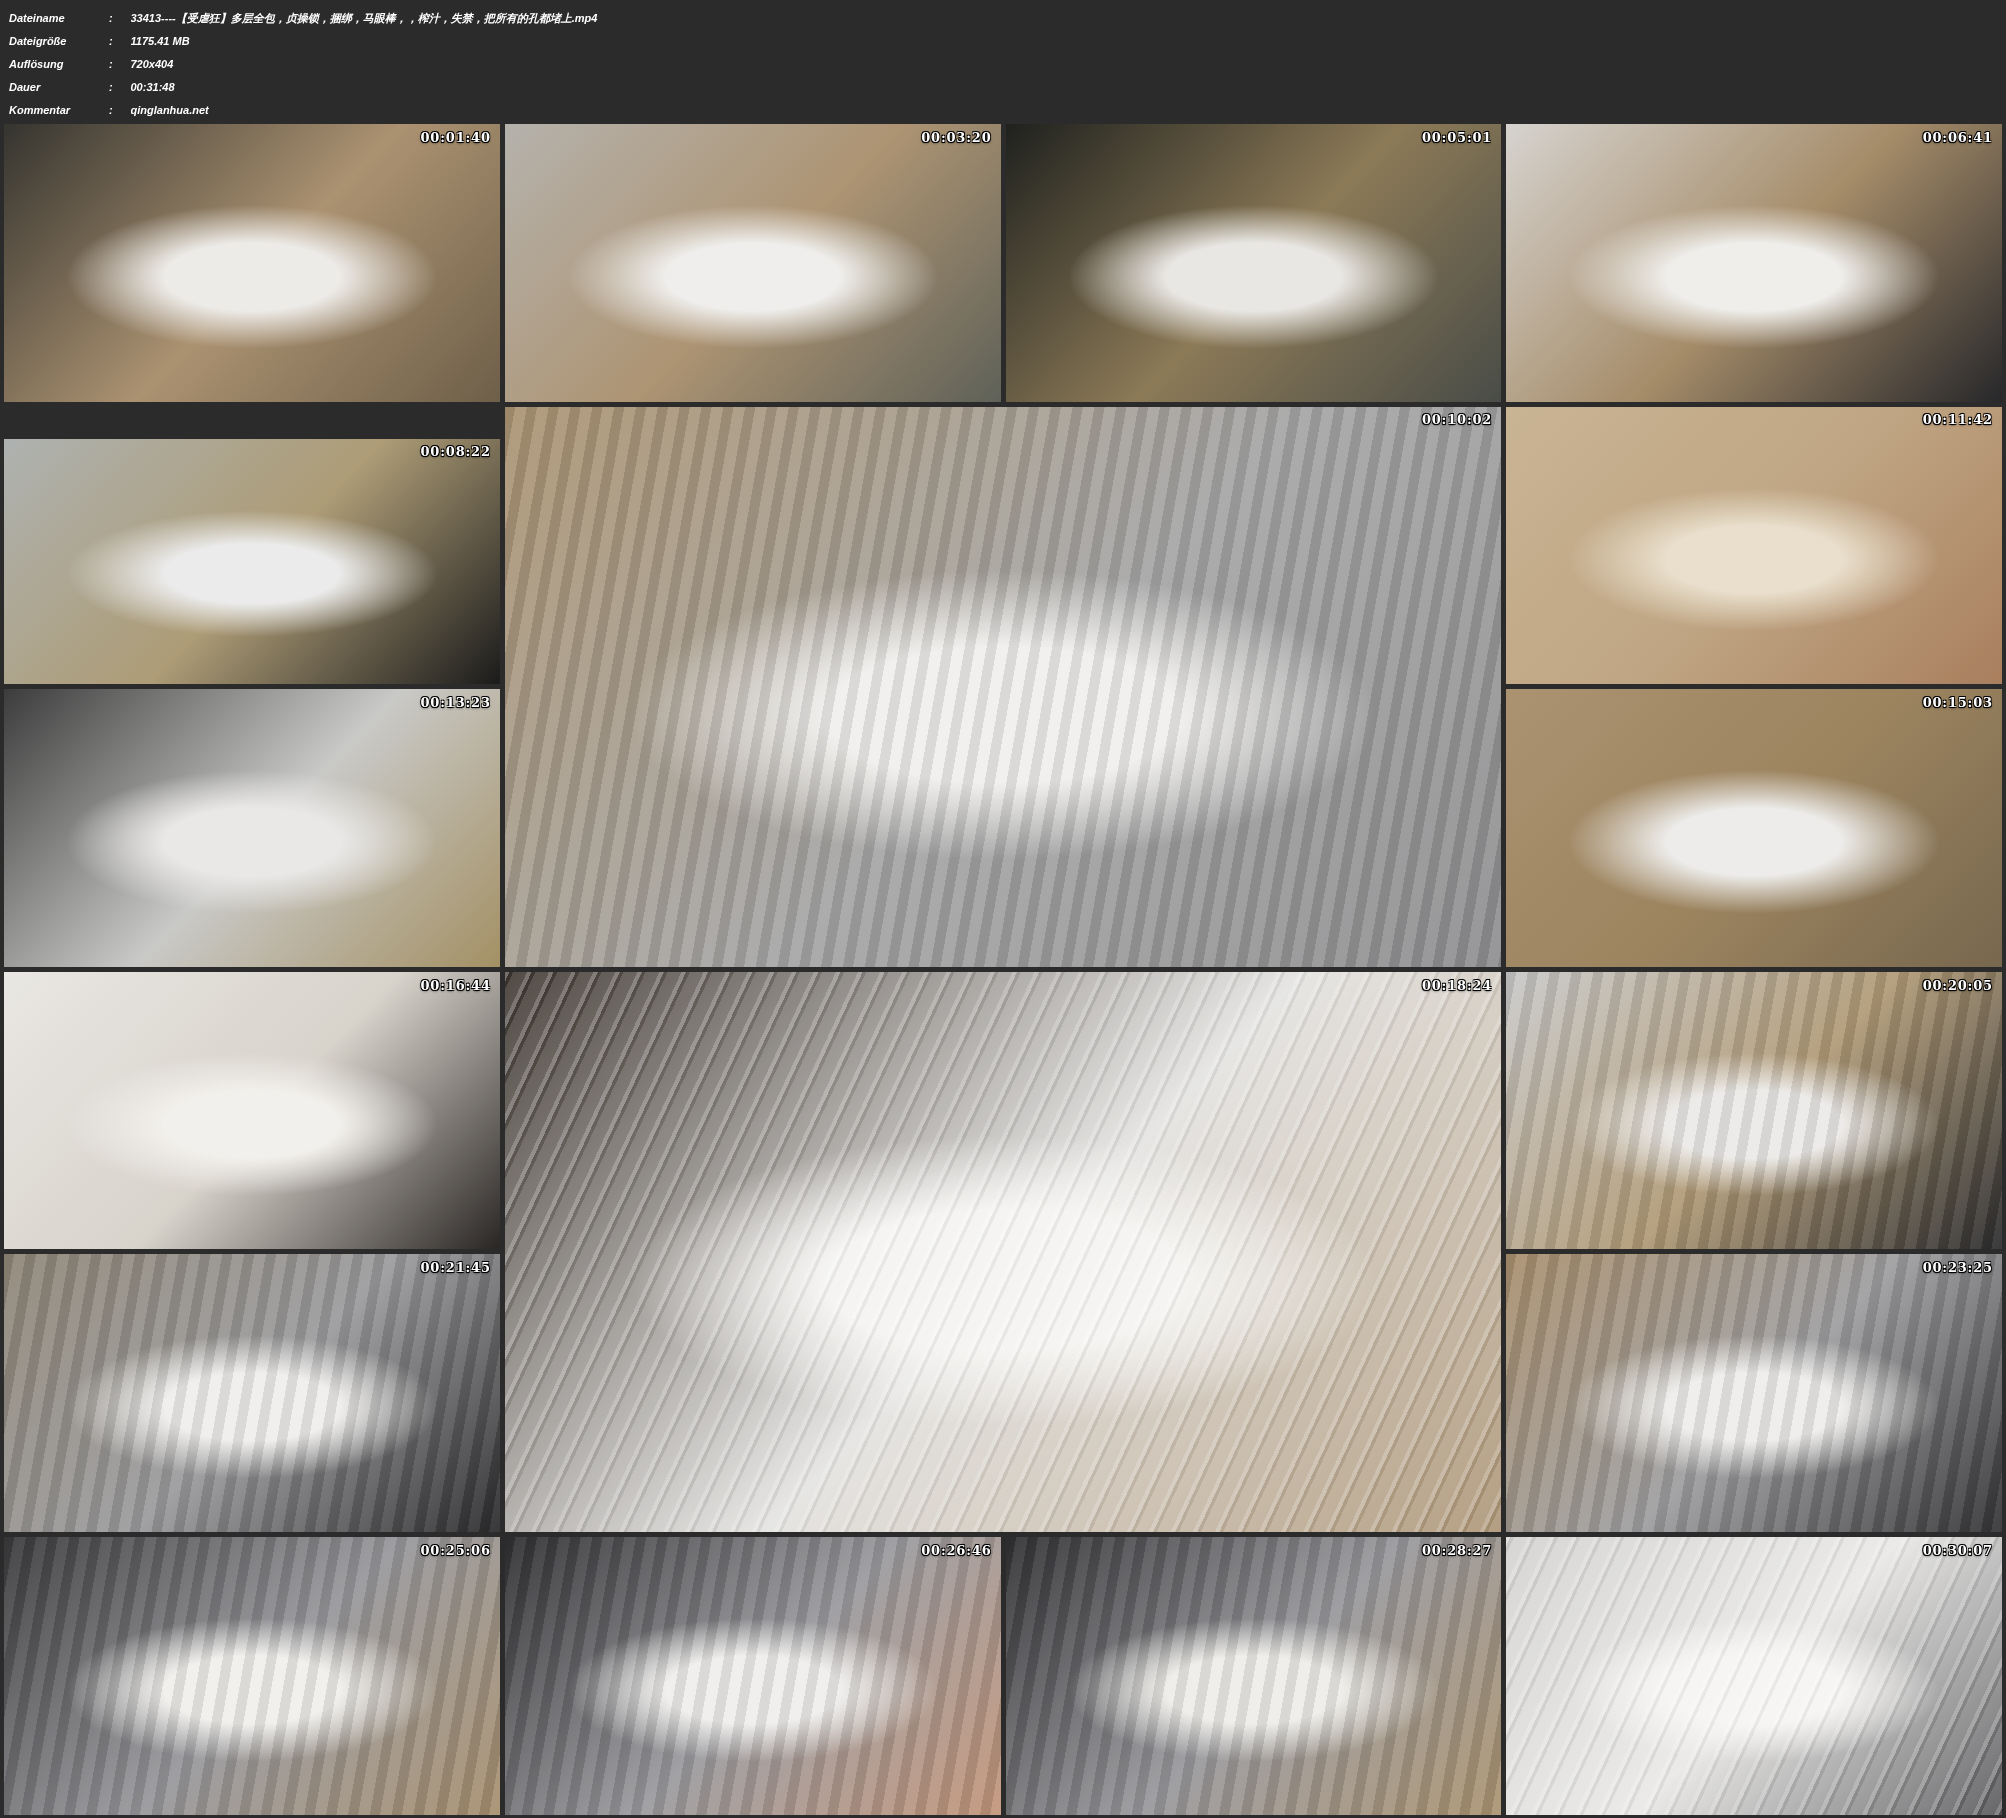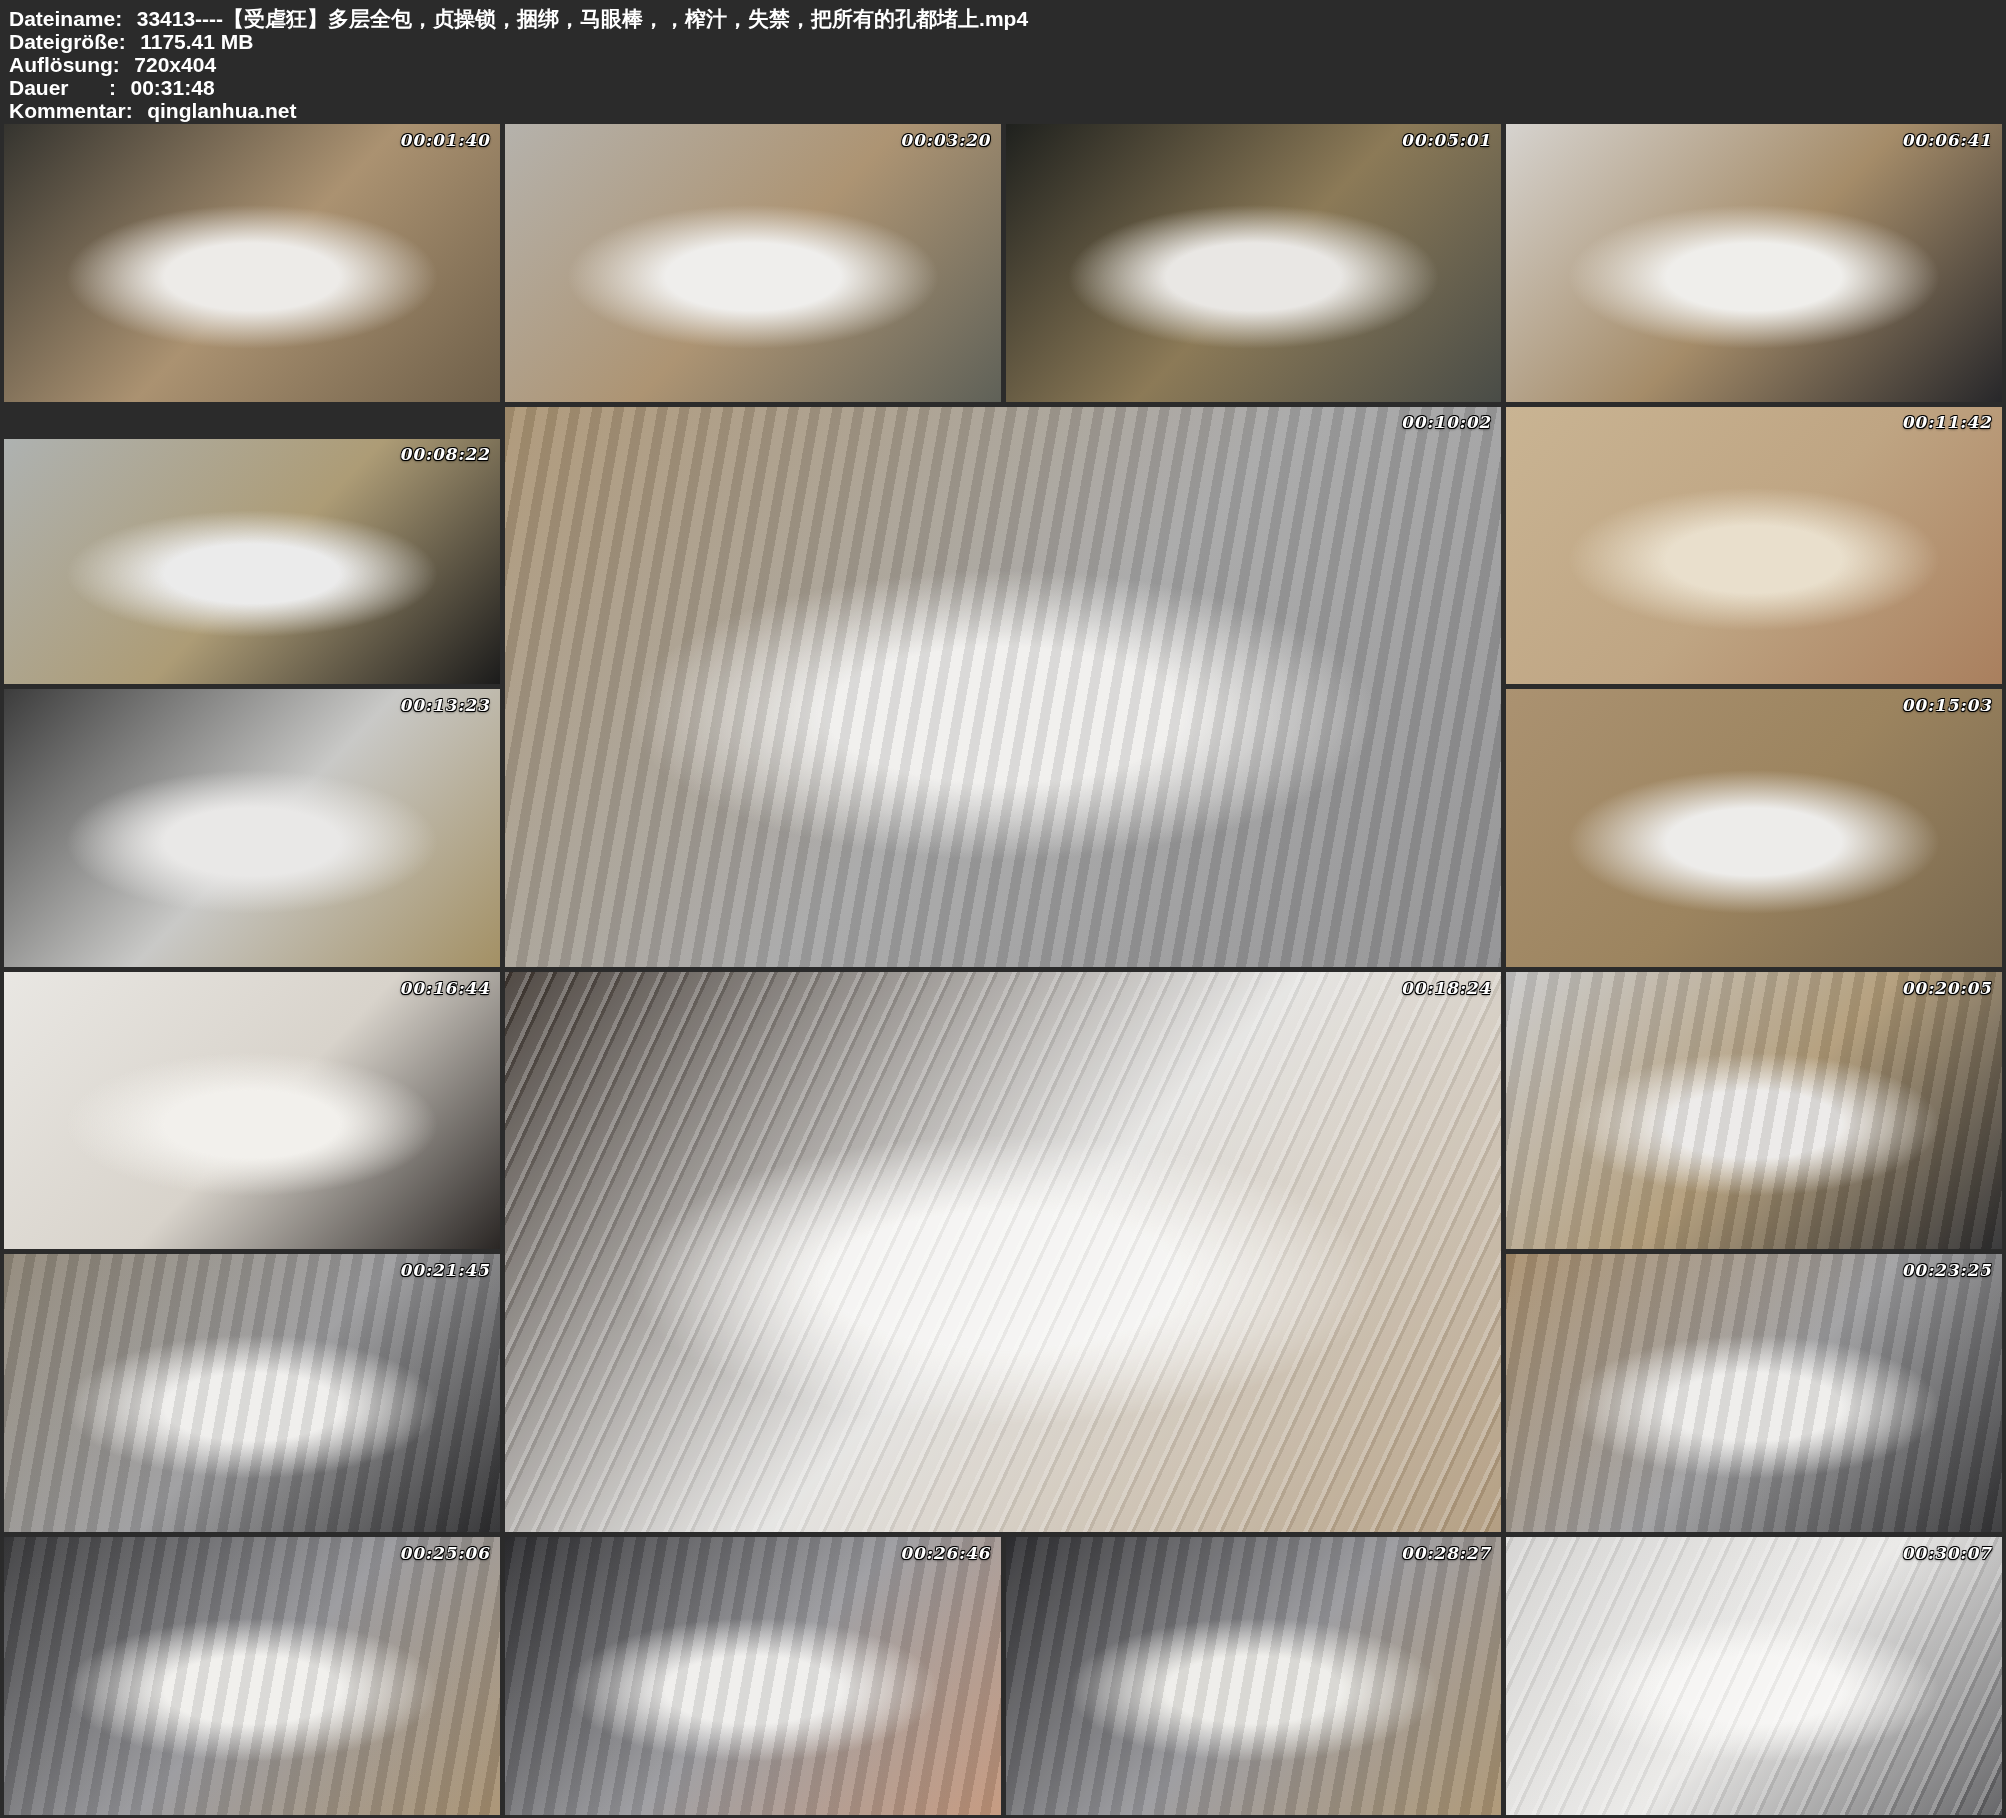--- a/index.html
+++ b/index.html
@@ -16,24 +16,25 @@
   
   .meta-header {
     flex: 0 0 124px;
     box-sizing: border-box;
     padding: 7.4px 8.3px 0 9px;
     color: #ffffff;
   }
   .meta-row {
     display: flex;
     align-items: baseline;
-    font-size: 21px;
+    font-size: 11px;
     font-weight: bold;
     line-height: 23px;
     white-space: nowrap;
+    font-style: italic;
   }
   .meta-label { flex: 0 0 100px; }
   .meta-sep   { flex: 0 0 21.5px; }
   .meta-value { flex: 1 1 auto; overflow: hidden; }
   
   .grid {
     flex: 1 1 auto;
     display: grid;
     grid-template-columns: repeat(4, 1fr);
     grid-template-rows: repeat(6, 1fr);
@@ -49,28 +50,27 @@
   .thumb.big {
     grid-row: span 2;
     grid-column: span 2;
   }
   .ts {
     position: absolute;
     top: 5.8px;
     right: 9px;
     font-family: "DejaVu Serif", serif;
     font-weight: bold;
-    font-size: 17px;
+    font-size: 13px;
     letter-spacing: 0.8px;
     color: #ffffff;
     text-shadow:
       -0.8px -0.8px 0 #000, 0.8px -0.8px 0 #000,
       -0.8px  0.8px 0 #000, 0.8px  0.8px 0 #000,
        0 0.8px 2.5px rgba(0,0,0,0.9);
-    font-style: italic;
   }
 </style>
 </head>
 <body>
 
 <div class="sheet" style="background: rgb(43, 43, 43);">
 
   <div class="meta-header" style="color: rgb(255, 255, 255);">
     <div class="meta-row">
       <span class="meta-label">Dateiname</span>

